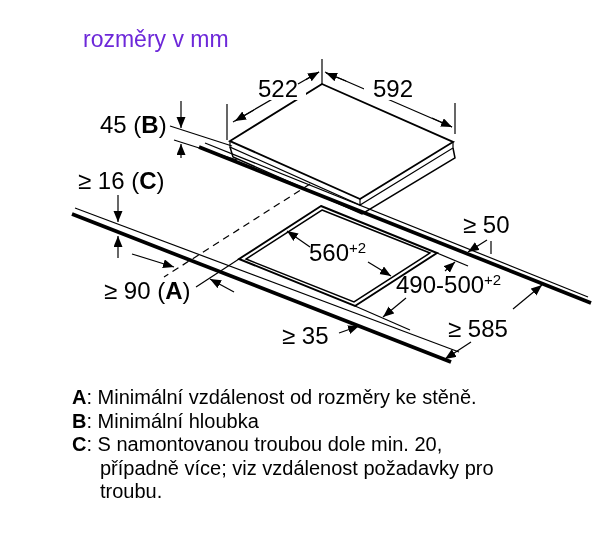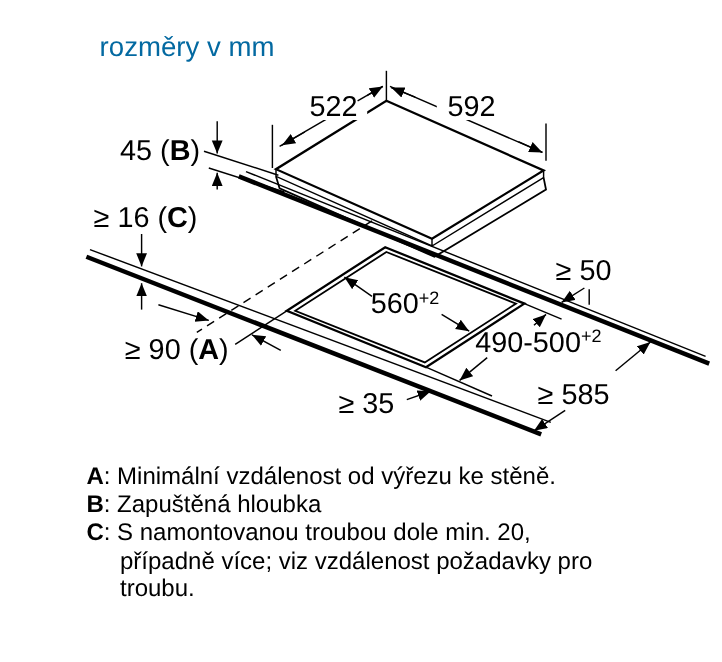--- a/index.html
+++ b/index.html
@@ -1,21 +1,21 @@
 <!DOCTYPE html>
 <html><head>
 <meta charset="utf-8">
 <style>
   html,body{margin:0;padding:0;background:#fff;}
   .page{
     position:relative;width:602px;height:552px;background:#ffffff;overflow:hidden;
     font-family:"Liberation Sans", sans-serif;color:#000;
   }
   .title{
-    position:absolute;left:83px;top:26px;font-size:23px;line-height:26px;color:#0369a1;
+    position:absolute;left:83px;top:26px;font-size:23px;line-height:26px;color:#6d28d9;
   }
   svg{position:absolute;left:0;top:0;}
   svg line, svg path, svg polygon, svg polyline{stroke:#000;fill:none;stroke-linecap:butt;}
   .thin{stroke-width:1.2px;}
   .mid{stroke-width:1.5px;}
   .outline{stroke-width:1.9px;}
   .thick{stroke-width:3.7px;}
   .whitefill{fill:#ffffff;}
   svg text{fill:#000;stroke:none;font-family:"Liberation Sans", sans-serif;font-size:24px;}
   svg .sup{font-size:15px;}
@@ -154,18 +154,18 @@
     <g>
       <line class="thin" x1="513" y1="309" x2="542" y2="285" marker-end="url(#ah)"></line>
       <line class="thin" x1="471" y1="342" x2="445" y2="359" marker-end="url(#ah)"></line>
       <text x="448" y="337">
         <tspan>≥ 585</tspan>
       </text>
     </g>
   </svg>
 
   <div class="legend">
-    <div class="legend-item"><span class="lkey">A</span><span>: </span><span>Minimální vzdálenost od výřezu ke stěně.</span></div>
-    <div class="legend-item"><span class="lkey">B</span><span>: </span><span>Zapuštěná hloubka</span></div>
+    <div class="legend-item"><span class="lkey">A</span><span>: </span><span>Minimální vzdálenost od rozměry ke stěně.</span></div>
+    <div class="legend-item"><span class="lkey">B</span><span>: </span><span>Minimální hloubka</span></div>
     <div class="legend-item"><span class="lkey">C</span><span>: </span><span>S namontovanou troubou dole min. 20, případně více; viz vzdálenost požadavky pro troubu.</span></div>
   </div>
 
 </div>
 
 </body></html>

